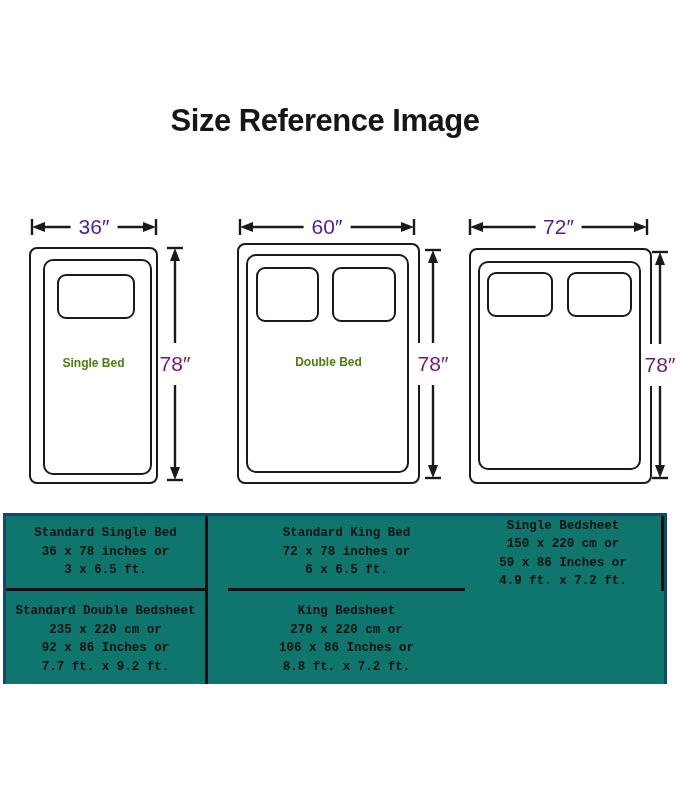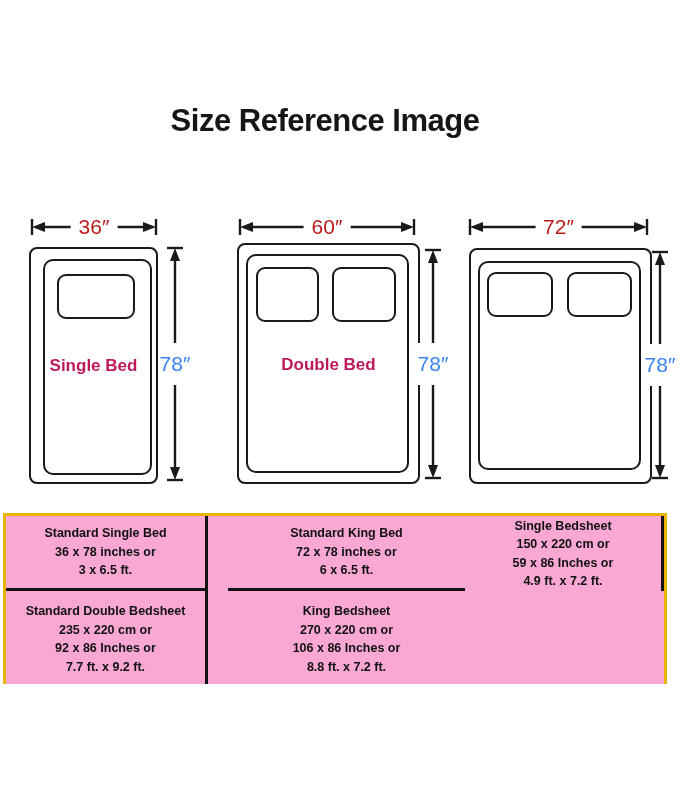--- a/index.html
+++ b/index.html
@@ -30,44 +30,45 @@
     background:#fff;
   }
   .pillow {
     position:absolute;
     border:2.5px solid #1a1a1a; border-radius:9px;
     background:#fff;
   }
   .bed-label {
     position:absolute;
     text-align:center;
-    font-size:17px; font-weight:bold; color:#be185d;
+    font-size:12px; font-weight:bold; color:#4d7c0f;
   }
   .harrow { position:absolute; height:26px; }
   .harrow svg { position:absolute; left:0; top:0; }
   .harrow .dim {
     position:absolute; left:50%; top:0; transform:translateX(-50%);
     background:#fff; padding:0 8px;
-    font-size:21px; line-height:26px; color:#b91c1c; white-space:nowrap;
+    font-size:21px; line-height:26px; color:#4c1d95; white-space:nowrap;
   }
   .varrow { position:absolute; width:26px; }
   .varrow svg { position:absolute; left:0; top:0; }
   .varrow .dim {
     position:absolute; top:50%; left:50%; transform:translate(-50%,-50%);
     background:#fff; padding:9px 0;
-    font-size:21px; color:#3b82f6; white-space:nowrap;
+    font-size:21px; color:#701a75; white-space:nowrap;
   }
   
   .size-table {
     position:absolute; left:3px; top:513px;
     display:grid;
     grid-template-columns:202px 257px 199px;
     grid-template-rows:75px 96px;
-    border:3px solid #eab308;
-    background:#f9a8d4;
+    border:3px solid #0c4a6e;
+    background:#0f766e;
+    font-family:Liberation Mono, monospace;
   }
   .size-table .cell {
     display:flex; flex-direction:column;
     align-items:center; justify-content:center;
     border-right:3px solid #111;
     border-bottom:3px solid #111;
     font-size:12.5px; font-weight:bold; line-height:18.5px;
     text-align:center; color:#111;
   }
   .size-table .cell.last-col  { border-right:none;margin-left:20px; }

